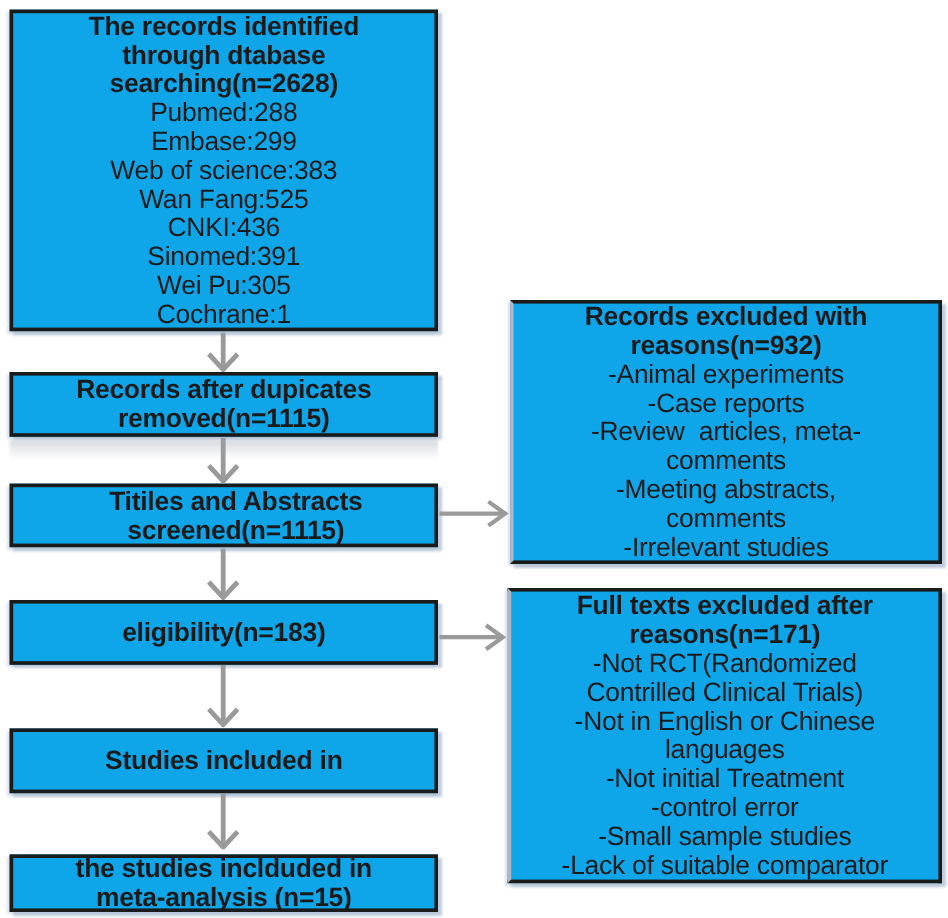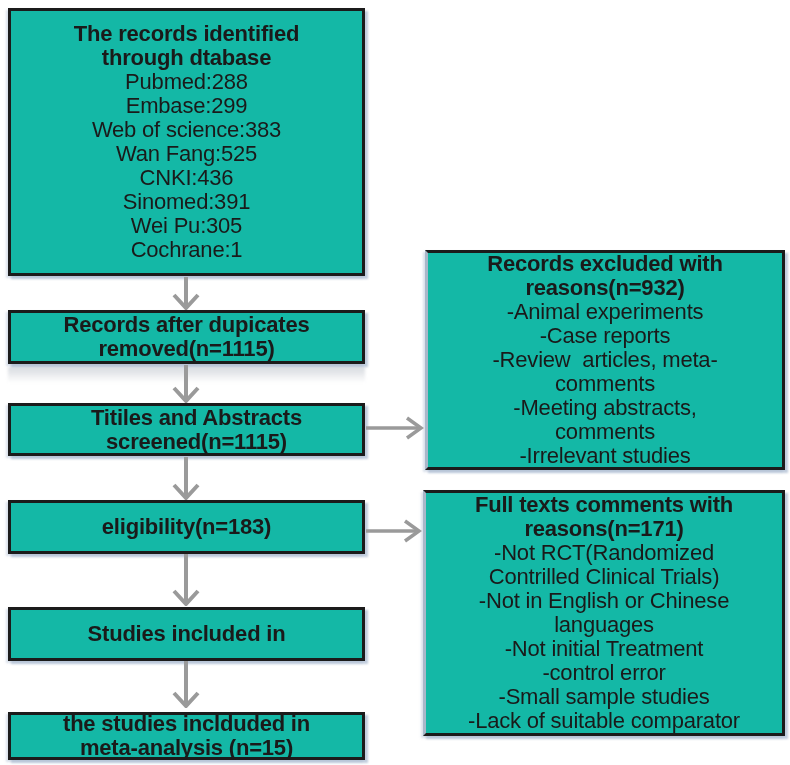--- a/index.html
+++ b/index.html
@@ -8,21 +8,21 @@
     width: 790px;
     height: 765px;
     background: #ffffff;
     overflow: hidden;
     font-family: "Liberation Sans", "DejaVu Sans", sans-serif;
     color: #1a1a1a;
   }
   .box {
     position: absolute;
     box-sizing: border-box;
-    background: #14b8a6;
+    background: #0ea5e9;
     border: 3px solid #1b1b1b;
     box-shadow: 3px 3px 2px rgba(172,188,209,0.75), -2px 2px 2px rgba(182,196,215,0.5);
     display: flex;
     flex-direction: column;
     justify-content: center;
     align-items: center;
     text-align: center;
   }
   .right-box { border-left-color: #a9b7c9; }
   .line {
@@ -61,20 +61,21 @@
   #arrow-right-2 { left: 366px; top: 513px; }
 </style>
 </head>
 <body>
 
 <div class="canvas">
 
   <div class="box" id="box-identified">
     <div class="line bold">The records identified</div>
     <div class="line bold">through dtabase</div>
+    <div class="line bold">searching(n=2628)</div>
     <div class="line">Pubmed:288</div>
     <div class="line">Embase:299</div>
     <div class="line">Web of science:383</div>
     <div class="line">Wan Fang:525</div>
     <div class="line">CNKI:436</div>
     <div class="line">Sinomed:391</div>
     <div class="line">Wei Pu:305</div>
     <div class="line">Cochrane:1</div>
   </div>
 
@@ -108,21 +109,21 @@
     <div class="line">-Animal experiments</div>
     <div class="line">-Case reports</div>
     <div class="line">-Review  articles, meta-</div>
     <div class="line">comments</div>
     <div class="line">-Meeting abstracts,</div>
     <div class="line">comments</div>
     <div class="line">-Irrelevant studies</div>
   </div>
 
   <div class="box right-box" id="box-ft-excl">
-    <div class="line bold">Full texts comments with</div>
+    <div class="line bold">Full texts excluded after</div>
     <div class="line bold">reasons(n=171)</div>
     <div class="line">-Not RCT(Randomized</div>
     <div class="line">Contrilled Clinical Trials)</div>
     <div class="line">-Not in English or Chinese</div>
     <div class="line">languages</div>
     <div class="line">-Not initial Treatment</div>
     <div class="line">-control error</div>
     <div class="line">-Small sample studies</div>
     <div class="line">-Lack of suitable comparator</div>
   </div>

